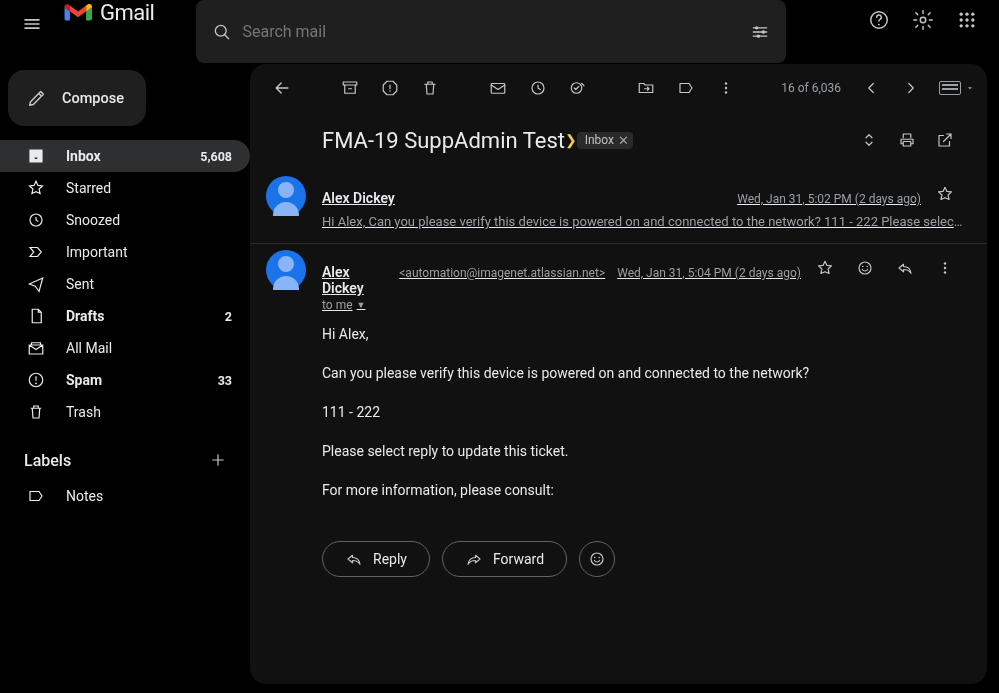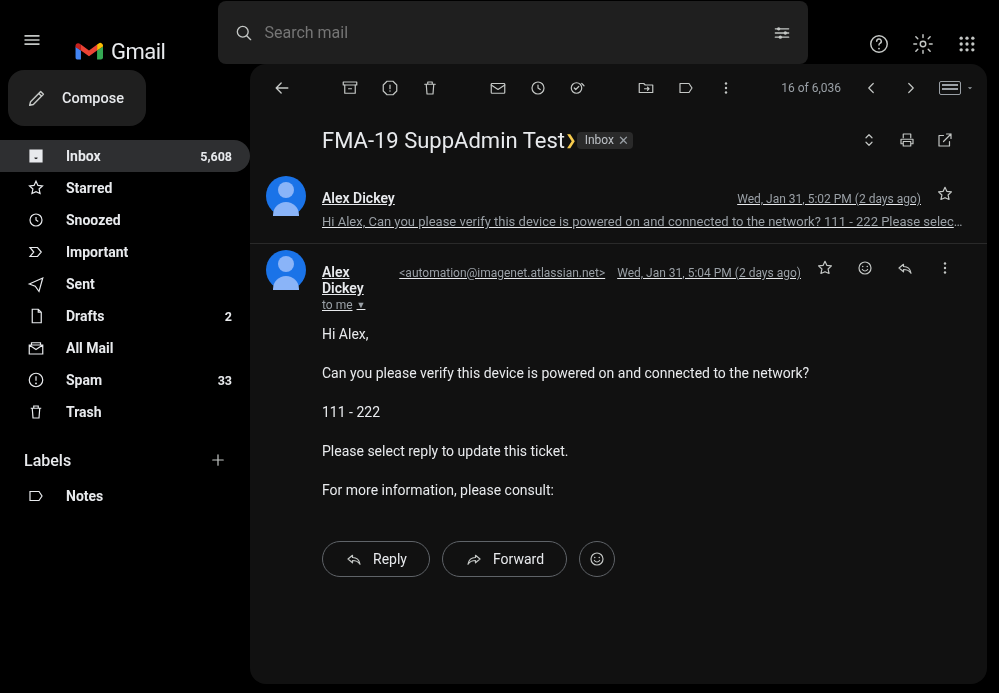--- a/index.html
+++ b/index.html
@@ -1,37 +1,37 @@
 <!DOCTYPE html>
 <html><head>
 <meta charset="utf-8">
 <style>
   * { box-sizing: border-box; margin: 0; padding: 0; font-family: 'Google Sans', Roboto, Arial, sans-serif; }
   body { background: #000; color: #e8eaed; width: 999px; height: 693px; overflow: hidden; font-size: 14px; }
   .app { display: flex; flex-direction: column; height: 100%; }
 
   
-  .header { display: flex; align-items: flex-end; height: 64px; padding: 0 8px 0 8px; gap: 19px; border-radius: 18px; }
+  .header { display: flex; align-items: flex-start; height: 64px; padding: 0 8px 0 8px; gap: 8px; border-radius: 18px; }
   .menu-btn { width: 48px; height: 48px; display:flex; align-items:center; justify-content:center; border-radius:50%; cursor:pointer; }
   .logo-wrap { display:flex; align-items:center; gap:8px; padding-right: 24px; }
   .logo-svg { width: 28px; height: 22px; }
   .logo-text { font-size: 22px; color: #e8eaed; font-weight: 400; letter-spacing: -0.5px;}
   .search-bar { flex: 0 0 590px; height: 63px; background: #1f1f1f; border-radius: 8px; display:flex; align-items:center; padding: 0 6px; margin-left: 10px;}
   .search-bar .icon-btn { width:40px; height:40px; display:flex; align-items:center; justify-content:center; border-radius:50%; cursor:pointer;}
   .search-input { flex:1; background:transparent; border:none; outline:none; color:#9aa0a6; font-size:16px; }
   .header-spacer { flex:1; }
   .header-icons { display:flex; align-items:center; gap:4px; padding-right:4px;}
   .header-icons .icon-btn { width:40px; height:40px; display:flex; align-items:center; justify-content:center; border-radius:50%; cursor:pointer;}
 
   
   .body { display:flex; flex:1; min-height:0; }
   .sidebar { width: 250px; padding: 4px 0 0 0; display:flex; flex-direction:column; }
   .compose-btn { margin: 2px 0 14px 8px; width: 138px; height: 56px; background:#1f1f1f; border-radius: 16px; display:flex; align-items:center; gap:14px; padding-left:18px; cursor:pointer; color:#e8eaed; font-size:14.5px; font-weight:500;}
   .nav { display:flex; flex-direction:column; }
-  .nav-item { height:32px; border-radius: 0 16px 16px 0; display:flex; align-items:center; padding: 0 18px 0 26px; cursor:pointer; font-size:14px; color:#e8eaed; gap:20px;font-weight:bold;}
+  .nav-item { height:32px; border-radius: 0 16px 16px 0; display:flex; align-items:center; padding: 0 18px 0 26px; cursor:pointer; font-size:14px; color:#e8eaed; gap:20px;}
   .nav-item .nav-icon { width:20px; display:flex; align-items:center; justify-content:center;}
   .nav-item .nav-label { flex:1; }
   .nav-item .nav-count { font-size:12.5px; }
   .nav-item.active { background:#2e2f31; font-weight:700; }
   .nav-item.bold { font-weight:700; }
   .labels-hdr { display:flex; align-items:center; justify-content:space-between; padding: 18px 18px 6px 24px; font-size:16px; font-weight:500;}
   .labels-hdr .plus { width:28px; height:28px; display:flex; align-items:center; justify-content:center; border-radius:50%; cursor:pointer;}
 
   
   .main { flex:1; min-width:0; padding: 0 12px 0 0; }

